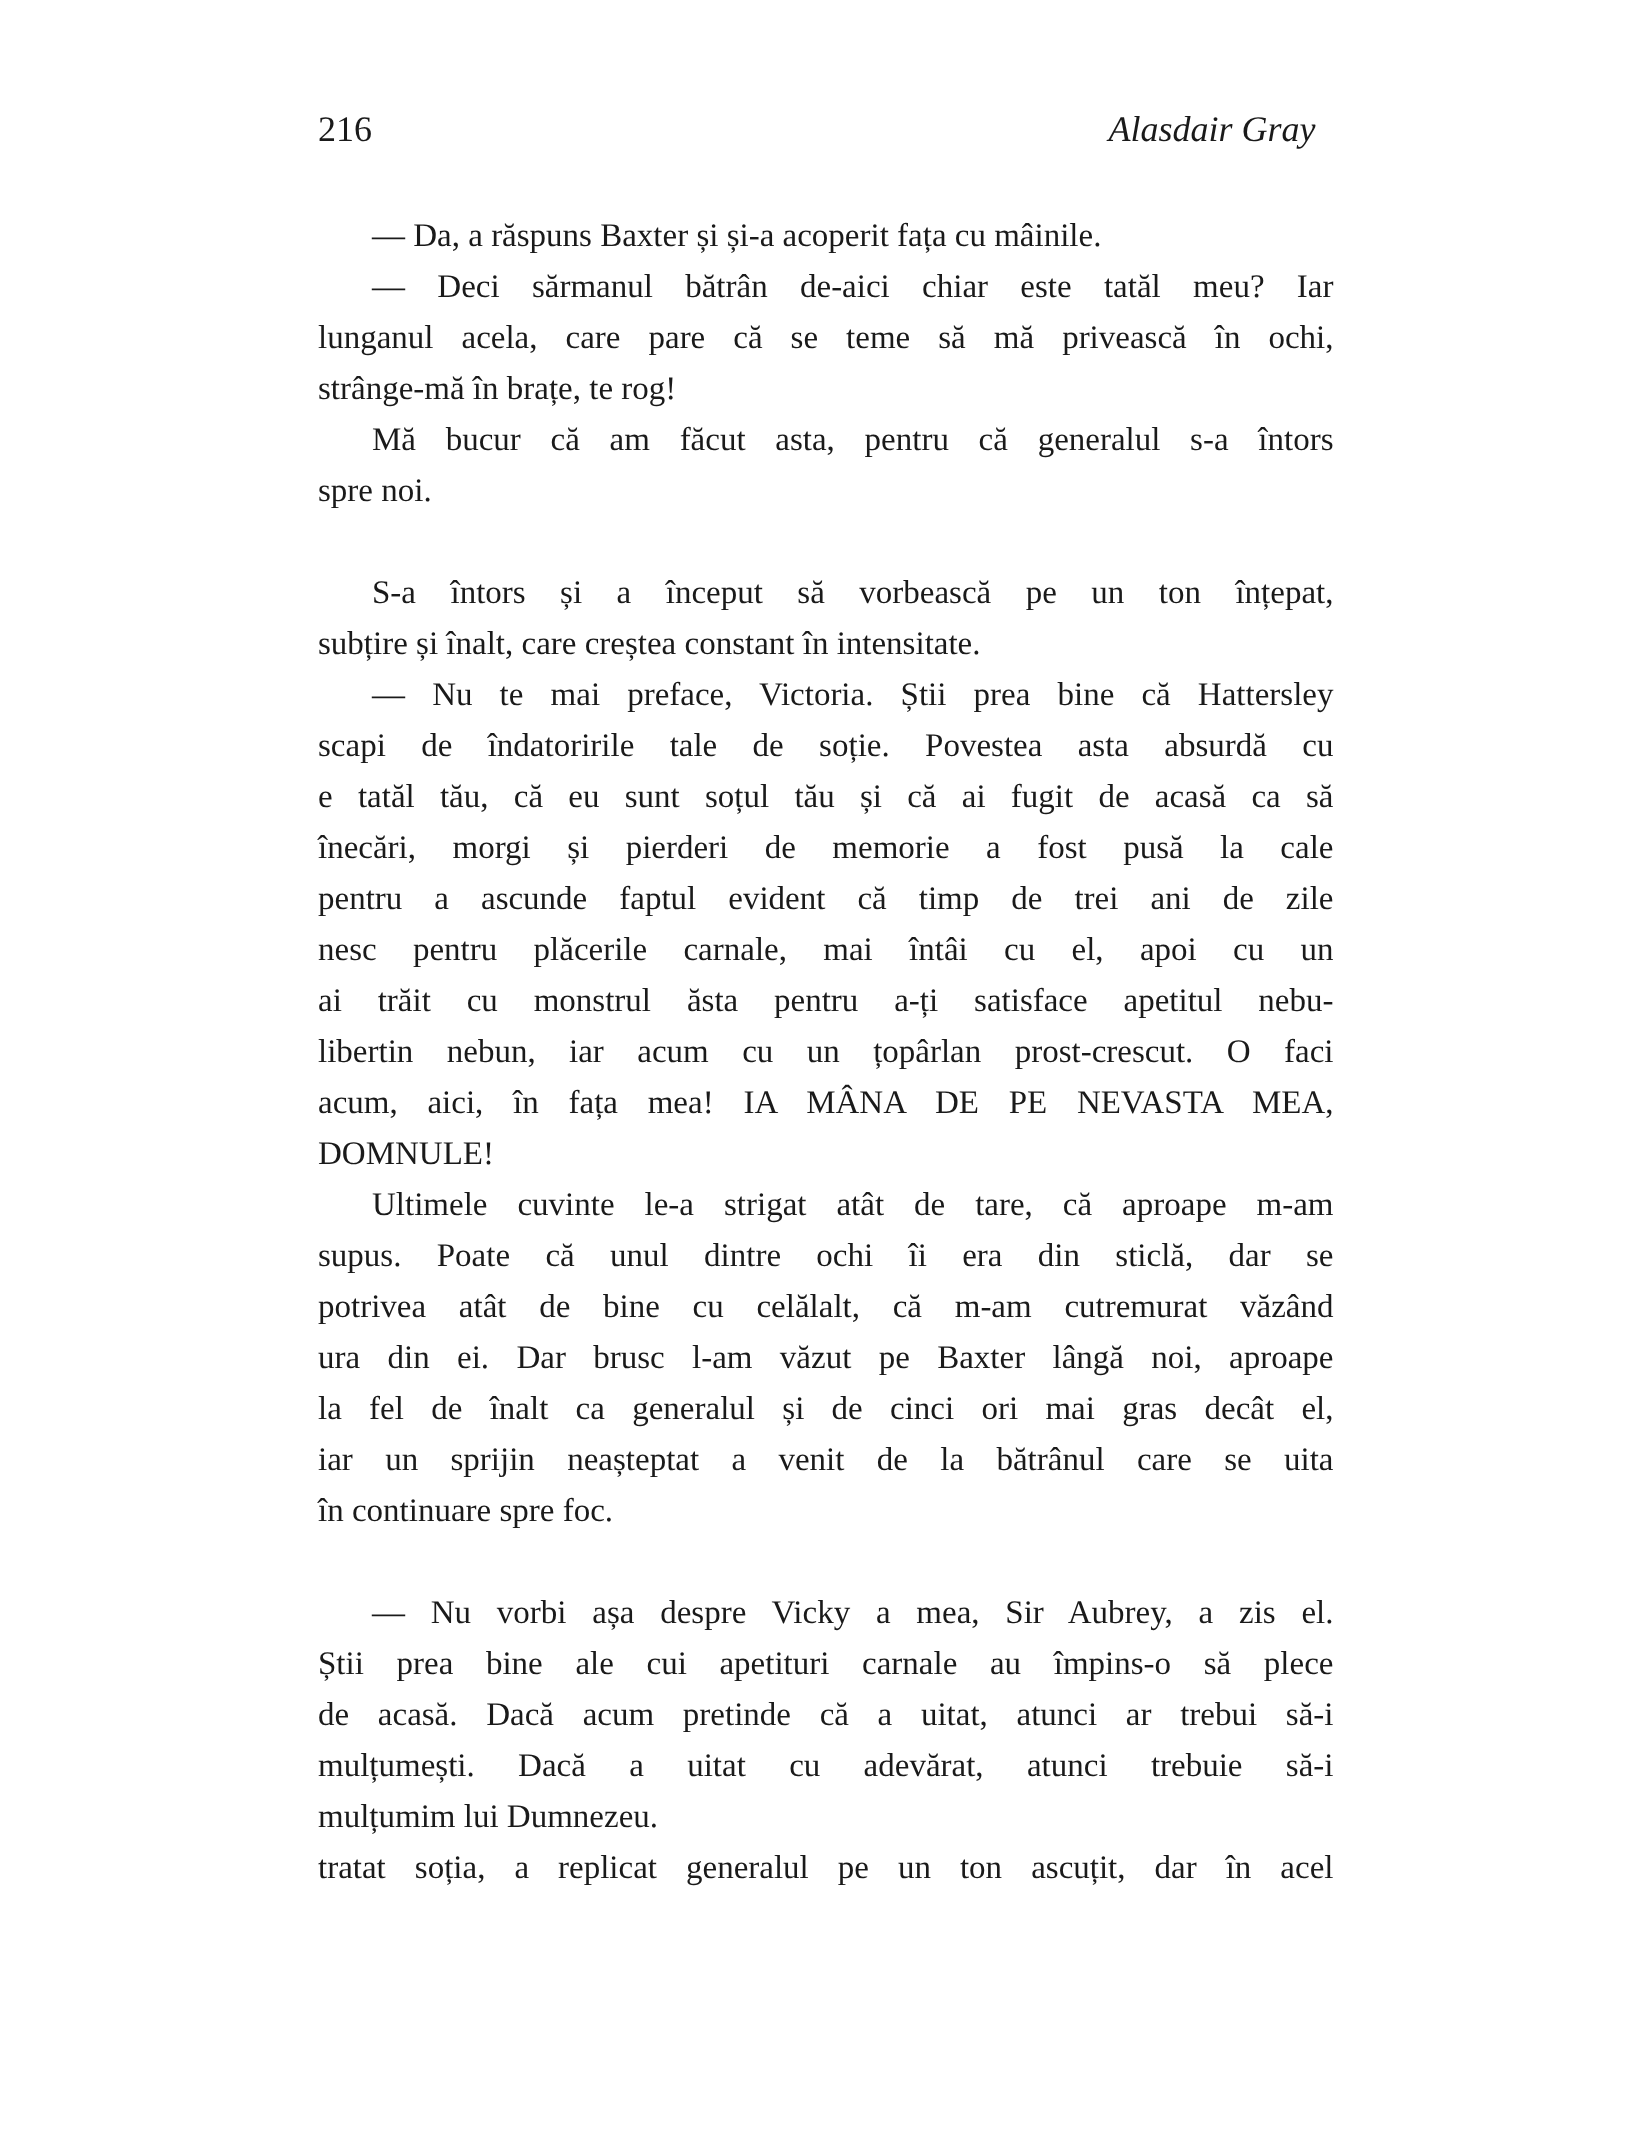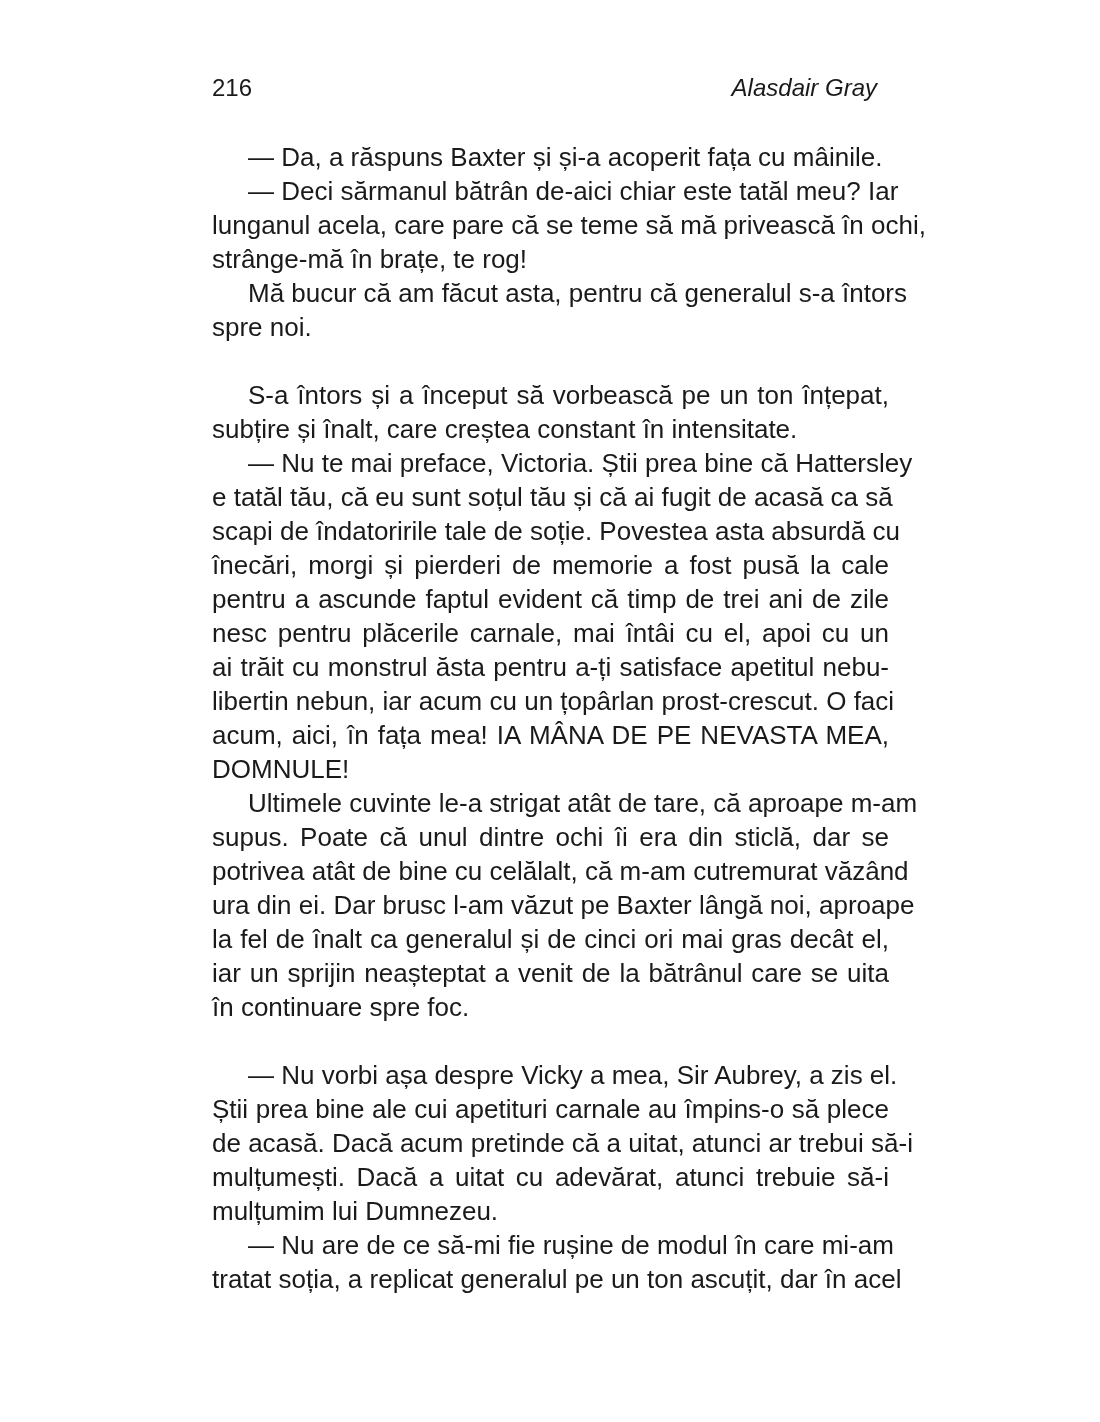--- a/index.html
+++ b/index.html
@@ -1,21 +1,21 @@
 <!DOCTYPE html>
 <html><head>
   <meta charset="utf-8">
   <style>
     html, body { margin: 0; padding: 0; background: #ffffff; }
     body { width: 1100px; height: 1422px; position: relative; overflow: hidden; }
-    .page { position: absolute; left: 0; top: 0; width: 1100px; height: 1422px; background: #fff; color: #1a1a1a; font-family: Liberation Sans, sans-serif; }
+    .page { position: absolute; left: 0; top: 0; width: 1100px; height: 1422px; background: #fff; color: #1a1a1a; font-family: Liberation Serif, serif; }
     .running-head { position: absolute; top: 74px; left: 212px; width: 677px; height: 34px; font-size: 24px; }
     .page-number { position: absolute; left: 0; top: 0; }
     .author { position: absolute; right: 12px; top: 0; font-style: italic; }
-    .body-text { position: absolute; left: 212px; top: 140px; width: 677px; font-size: 26px; line-height: 34px; }
+    .body-text { position: absolute; left: 212px; top: 140px; width: 677px; font-size: 22px; line-height: 34px; }
     .line { display: block; height: 34px; white-space: nowrap; text-align: justify; text-align-last: justify; }
     .line.last { text-align-last: left; }
     .line.indent { padding-left: 36px; }
     .gap { display: block; height: 34px; }
   </style>
 </head>
 <body>
 
 <div class="page">
   <div class="running-head">
@@ -27,38 +27,37 @@
     <span class="line indent last">— Da, a răspuns Baxter și și-a acoperit fața cu mâinile.</span>
     <span class="line indent">— Deci sărmanul bătrân de-aici chiar este tatăl meu? Iar</span>
     <span class="line">lunganul acela, care pare că se teme să mă privească în ochi,</span>
     <span class="line last">strânge-mă în brațe, te rog!</span>
     <span class="line indent">Mă bucur că am făcut asta, pentru că generalul s-a întors</span>
     <span class="line last">spre noi.</span>
     <span class="gap"></span>
     <span class="line indent">S-a întors și a început să vorbească pe un ton înțepat,</span>
     <span class="line last">subțire și înalt, care creștea constant în intensitate.</span>
     <span class="line indent">— Nu te mai preface, Victoria. Știi prea bine că Hattersley</span>
+    <span class="line">scapi de îndatoririle tale de soție. Povestea asta absurdă cu</span>
     <span class="line">e tatăl tău, că eu sunt soțul tău și că ai fugit de acasă ca să</span>
-    <span class="line">scapi de îndatoririle tale de soție. Povestea asta absurdă cu</span>
     <span class="line">înecări, morgi și pierderi de memorie a fost pusă la cale</span>
     <span class="line">pentru a ascunde faptul evident că timp de trei ani de zile</span>
     <span class="line">nesc pentru plăcerile carnale, mai întâi cu el, apoi cu un</span>
     <span class="line">ai trăit cu monstrul ăsta pentru a-ți satisface apetitul nebu-</span>
     <span class="line">libertin nebun, iar acum cu un țopârlan prost-crescut. O faci</span>
     <span class="line">acum, aici, în fața mea! IA MÂNA DE PE NEVASTA MEA,</span>
     <span class="line last">DOMNULE!</span>
     <span class="line indent">Ultimele cuvinte le-a strigat atât de tare, că aproape m-am</span>
     <span class="line">supus. Poate că unul dintre ochi îi era din sticlă, dar se</span>
     <span class="line">potrivea atât de bine cu celălalt, că m-am cutremurat văzând</span>
     <span class="line">ura din ei. Dar brusc l-am văzut pe Baxter lângă noi, aproape</span>
     <span class="line">la fel de înalt ca generalul și de cinci ori mai gras decât el,</span>
     <span class="line">iar un sprijin neașteptat a venit de la bătrânul care se uita</span>
     <span class="line last">în continuare spre foc.</span>
     <span class="gap"></span>
     <span class="line indent">— Nu vorbi așa despre Vicky a mea, Sir Aubrey, a zis el.</span>
     <span class="line">Știi prea bine ale cui apetituri carnale au împins-o să plece</span>
     <span class="line">de acasă. Dacă acum pretinde că a uitat, atunci ar trebui să-i</span>
     <span class="line">mulțumești. Dacă a uitat cu adevărat, atunci trebuie să-i</span>
     <span class="line last">mulțumim lui Dumnezeu.</span>
-    <span class="line indent">— Nu are de ce să-mi fie rușine de modul în care mi-am</span>
     <span class="line">tratat soția, a replicat generalul pe un ton ascuțit, dar în acel</span>
   </div>
 </div>
 
 </body></html>

